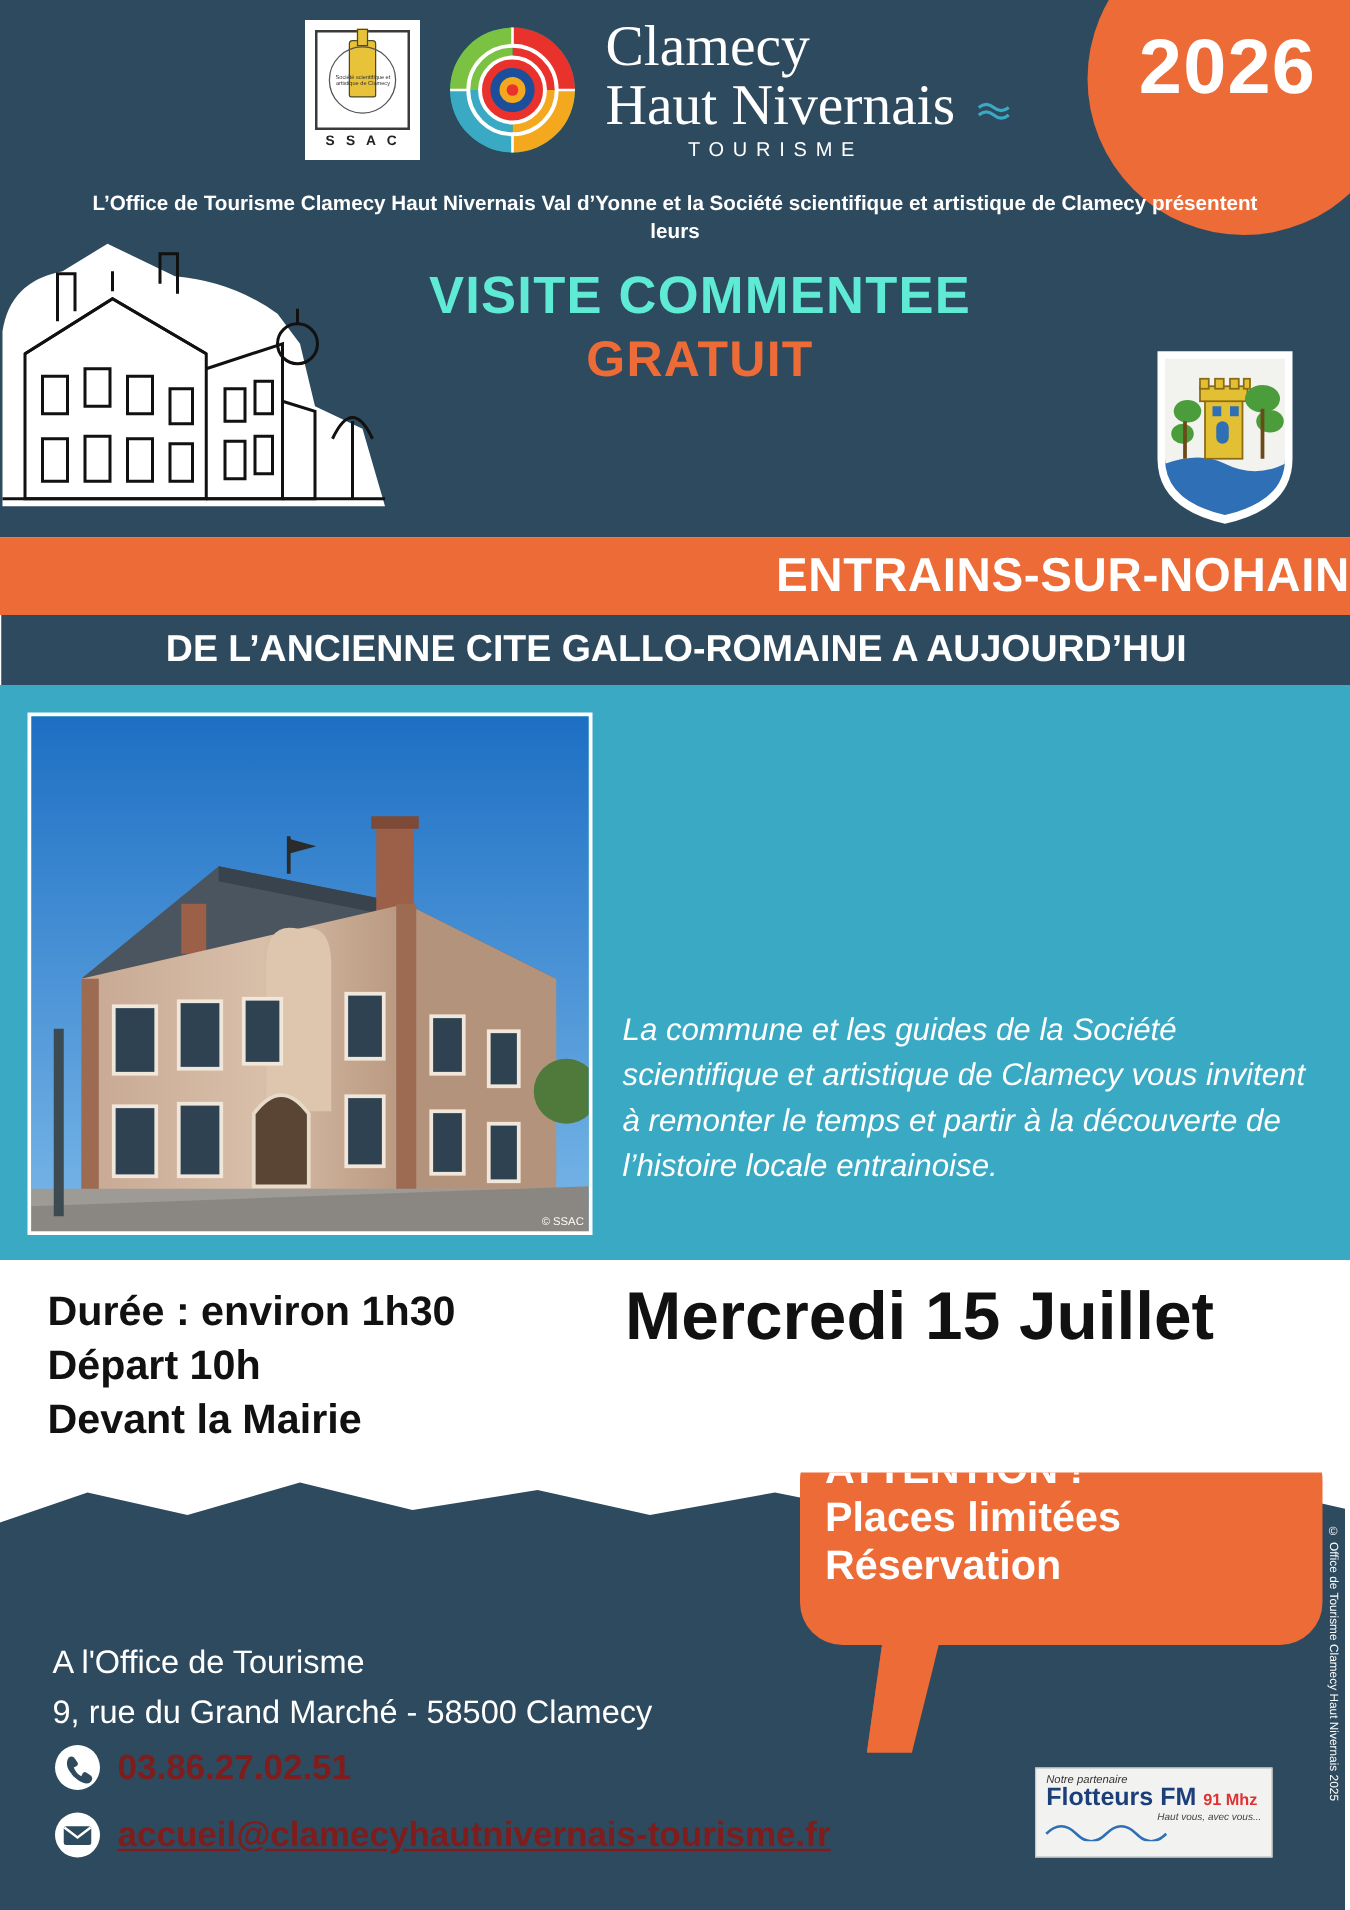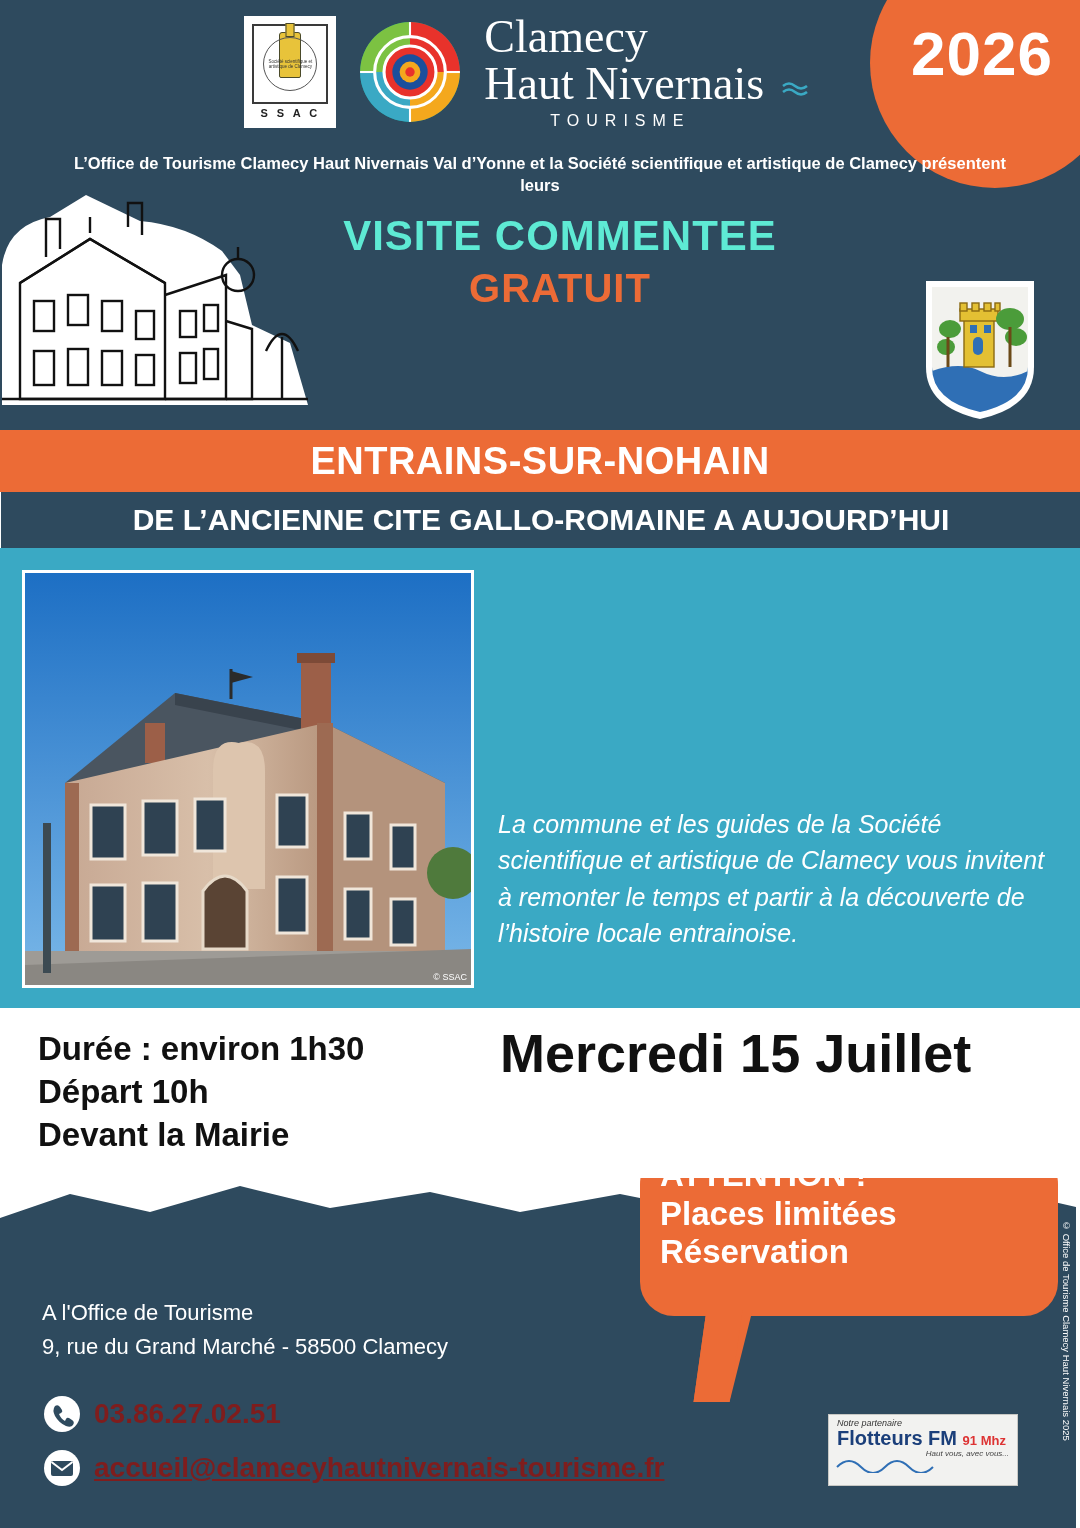--- a/index.html
+++ b/index.html
@@ -100,21 +100,21 @@
   
   .building-ill { position: absolute; left: -10px; top: 155px; width: 330px; height: 280px; }
 
   
   .blason { position: absolute; right: 40px; top: 275px; width: 120px; height: 148px; }
 
   
   .orange-bar {
     position: absolute; left: 0; top: 430px; width: 1080px; height: 62px;
     background: #ec6b36;
-    display: flex; align-items: center; justify-content: center;
+    display: flex; align-items: center; justify-content: flex-end;
   }
   .orange-bar span {
     color: #ffffff; font-size: 38px; font-weight: bold; letter-spacing: 0.5px;
   }
   .subtitle-bar {
     position: absolute; left: 1px; top: 492px; width: 1080px; height: 56px;
     background: #2e4a5e;
     display: flex; align-items: center; justify-content: center;
   }
   .subtitle-bar span {
@@ -156,22 +156,22 @@
     font-size: 54px; font-weight: bold; color: #111;
   }
 
   
   .bottom {
     position: absolute; left: 0; top: 1178px; width: 1076px; height: 350px;
     overflow: hidden;
   }
   .bottom-bg { position: absolute; left: 0; top: 0; width: 1080px; height: 350px; }
   .addr {
-    position: absolute; left: 42px; top: 118px; width: 640px;
-    color: #ffffff; font-size: 22px; line-height: 1.55;
+    position: absolute; left: 42px; top: 131px; width: 640px;
+    color: #ffffff; font-size: 26px; line-height: 1.55;
   }
   .contact-row {
     position: absolute; left: 42px; color: #7f1d1d; font-size: 28px;
     display: flex; align-items: center; gap: 12px; font-weight: bold;
   }
   .contact-phone { top: 216px; }
   .contact-mail { top: 270px; }
   .contact-mail .mail-text { text-decoration: underline; text-align: center; }
 
   

